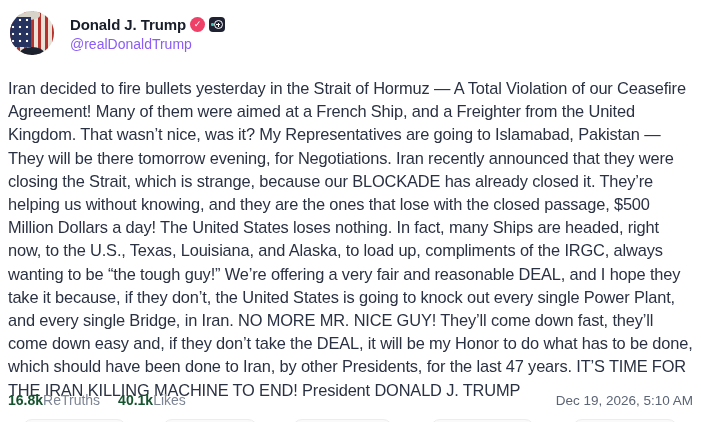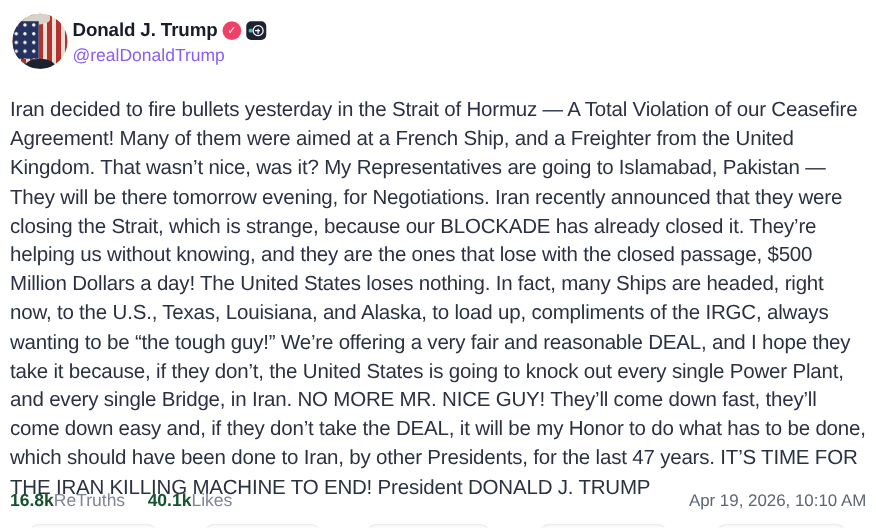--- a/index.html
+++ b/index.html
@@ -31,21 +31,21 @@
     background: #d8d3c8; border-radius: 0 0 50% 50%;
   }
   .avatar .suit {
     position: absolute; left: 10px; bottom: -4px; width: 24px; height: 12px;
     background: #1d2230; border-radius: 50% 50% 0 0;
   }
   .avatar .shade {
     position: absolute; inset: 0;
     background: radial-gradient(circle at 55% 45%, rgba(0,0,0,0) 55%, rgba(0,0,0,0.18) 100%);
   }
-  .id-block { margin-left: 4px; padding-top: 5px; }
+  .id-block { margin-left: 16px; padding-top: 5px; }
   .name-row { display: flex; align-items: center; gap: 4px; }
   .display-name {
     font-size: 15px; font-weight: 700; color: #181d2a; letter-spacing: -0.1px; cursor: pointer;
   }
   .badge-verified {
     width: 15px; height: 15px; border-radius: 50%; background: #ef4067;
     color: #ffffff; font-size: 9px; font-weight: 700; line-height: 15px;
     text-align: center; flex: 0 0 auto;
   }
   .badge-plus {
@@ -122,21 +122,21 @@
     </div>
   </div>
 
   <div class="body-text">Iran decided to fire bullets yesterday in the Strait of Hormuz — A Total Violation of our Ceasefire Agreement! Many of them were aimed at a French Ship, and a Freighter from the United Kingdom. That wasn’t nice, was it? My Representatives are going to Islamabad, Pakistan — They will be there tomorrow evening, for Negotiations. Iran recently announced that they were closing the Strait, which is strange, because our BLOCKADE has already closed it. They’re helping us without knowing, and they are the ones that lose with the closed passage, $500 Million Dollars a day! The United States loses nothing. In fact, many Ships are headed, right now, to the U.S., Texas, Louisiana, and Alaska, to load up, compliments of the IRGC, always wanting to be “the tough guy!” We’re offering a very fair and reasonable DEAL, and I hope they take it because, if they don’t, the United States is going to knock out every single Power Plant, and every single Bridge, in Iran. NO MORE MR. NICE GUY! They’ll come down fast, they’ll come down easy and, if they don’t take the DEAL, it will be my Honor to do what has to be done, which should have been done to Iran, by other Presidents, for the last 47 years. IT’S TIME FOR THE IRAN KILLING MACHINE TO END! President DONALD J. TRUMP</div>
 
   <div class="stats-row">
     <div class="stats-left">
       <span class="stat"><span class="count">16.8k</span><span class="label">ReTruths</span></span>
       <span class="stat"><span class="count">40.1k</span><span class="label">Likes</span></span>
     </div>
-    <span class="timestamp">Apr 19, 2026, 10:10 AM</span>
+    <span class="timestamp">Dec 19, 2026, 5:10 AM</span>
   </div>
 
   <div class="action-pill pill-1"></div>
   <div class="action-pill pill-2"></div>
   <div class="action-pill pill-3"></div>
   <div class="action-pill pill-4"></div>
   <div class="action-pill pill-5"></div>
 
 </div>
 

